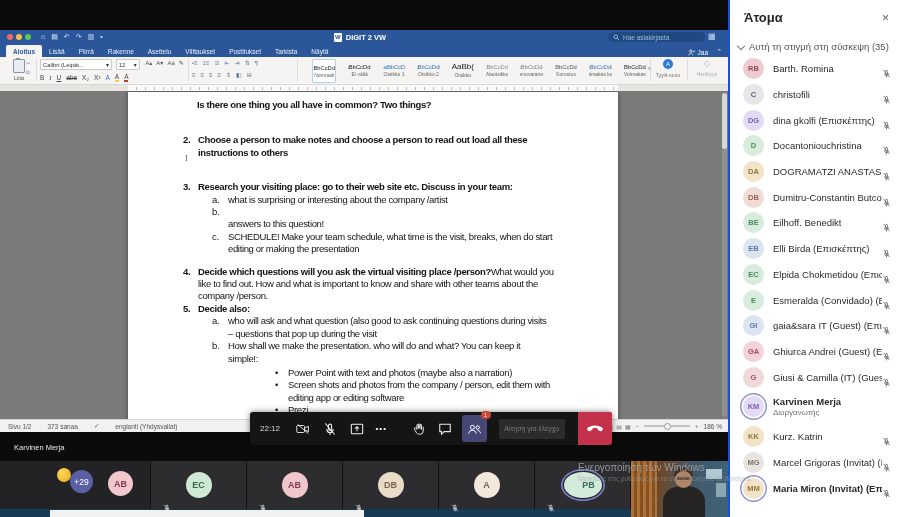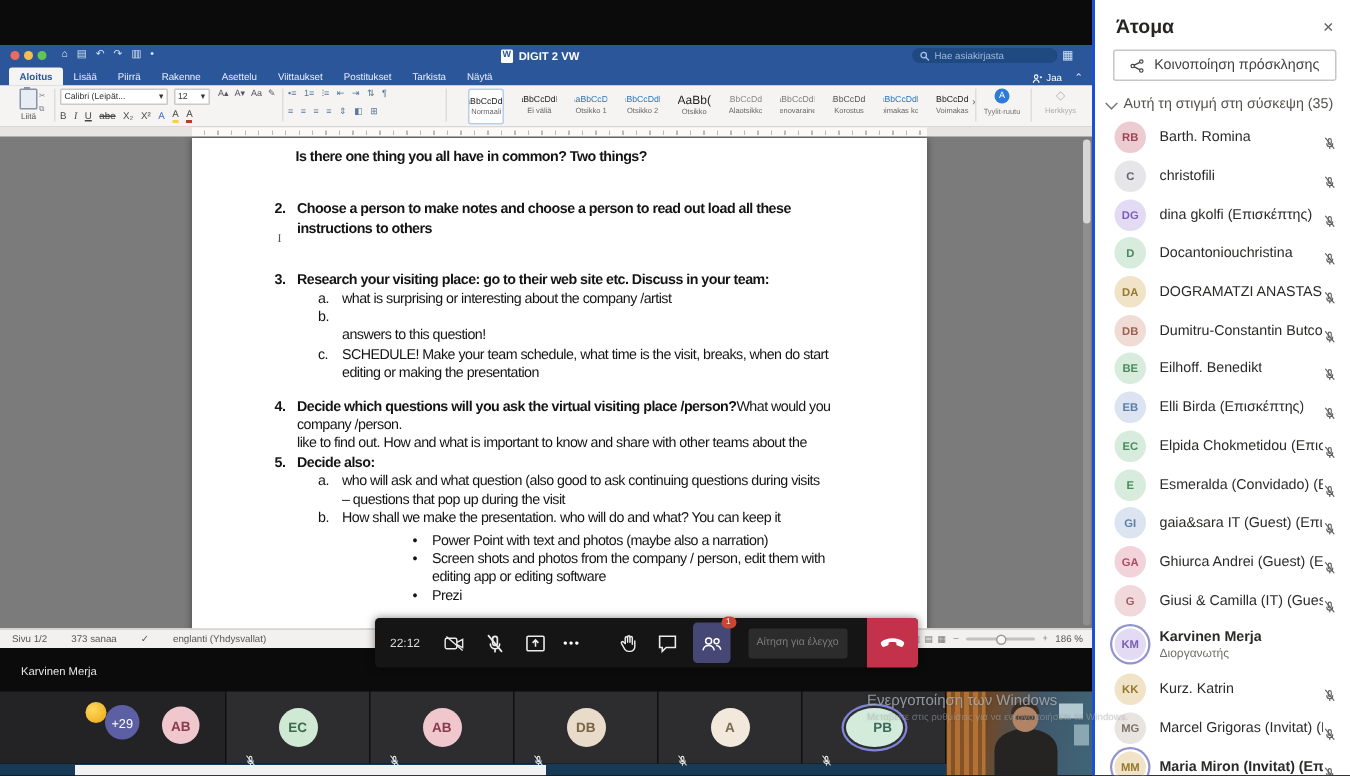--- a/index.html
+++ b/index.html
@@ -356,25 +356,25 @@
             </div>
           </div>
           <div class="doc-block" style="margin-left: 55px; margin-top: 10px;">
             <div class="doc-line">
               <span class="doc-marker" style="width: 15px; font-weight: bold;">4.</span>
               <span class="run b">Decide which questions will you ask the virtual visiting place /person?</span>
               <span class="run"> What would you</span>
             </div>
             <div class="doc-line">
               <span class="doc-marker" style="width: 15px;"></span>
+              <span class="run">like to find out. How and what is important to know and share with other teams about the</span>
+            </div>
+            <div class="doc-line">
+              <span class="doc-marker" style="width: 15px;"></span>
               <span class="run">company /person.</span>
-            </div>
-            <div class="doc-line">
-              <span class="doc-marker" style="width: 15px;"></span>
-              <span class="run">like to find out. How and what is important to know and share with other teams about the</span>
             </div>
           </div>
           <div class="doc-block" style="margin-left: 55px; margin-top: 0px;">
             <div class="doc-line">
               <span class="doc-marker" style="width: 15px; font-weight: bold;">5.</span>
               <span class="run b">Decide also:</span>
             </div>
           </div>
           <div class="doc-block" style="margin-left: 84px; margin-top: 0px;">
             <div class="doc-line">
@@ -383,20 +383,24 @@
             </div>
             <div class="doc-line">
               <span class="doc-marker" style="width: 16px;"></span>
               <span class="run">– questions that pop up during the visit</span>
             </div>
           </div>
           <div class="doc-block" style="margin-left: 84px; margin-top: 0px;">
             <div class="doc-line">
               <span class="doc-marker" style="width: 16px;">b.</span>
               <span class="run">How shall we make the presentation. who will do and what? You can keep it</span>
+            </div>
+            <div class="doc-line">
+              <span class="doc-marker" style="width: 16px;"></span>
+              <span class="run">simple!:</span>
             </div>
           </div>
           <div class="doc-block" style="margin-left: 147px; margin-top: 2px;">
             <div class="doc-line">
               <span class="doc-marker" style="width: 13px;">•</span>
               <span class="run">Power Point with text and photos (maybe also a narration)</span>
             </div>
           </div>
           <div class="doc-block" style="margin-left: 147px; margin-top: 0px;">
             <div class="doc-line">
@@ -565,30 +569,20 @@
   <div class="watermark">
     <div>Ενεργοποίηση των Windows</div>
     <div class="l2">Μεταβείτε στις ρυθμίσεις για να ενεργοποιήσετε τα Windows.</div>
   </div>
 
   <div class="panel">
     <div class="p-head">
       <span class="p-title">Άτομα</span>
       <span class="p-close">×</span>
     </div>
-    <div class="p-invite">
-      <svg viewBox="0 0 14 14" fill="none" stroke="#424242" stroke-width="1.1">
-          <circle cx="3" cy="7" r="1.6"></circle>
-          <circle cx="11" cy="2.8" r="1.6"></circle>
-          <circle cx="11" cy="11.2" r="1.6"></circle>
-          <line x1="4.4" y1="6.2" x2="9.6" y2="3.6"></line>
-          <line x1="4.4" y1="7.8" x2="9.6" y2="10.4"></line>
-        </svg>
-      <span>Κοινοποίηση πρόσκλησης</span>
-    </div>
     <div class="p-section">
       <span class="p-chev"></span>
       <span>Αυτή τη στιγμή στη σύσκεψη (35)</span>
     </div>
     <div id="participant-list">
         <div class="p-row">
           <span class="p-avatar" style="background: rgb(237, 204, 209); color: rgb(156, 68, 86);">RB</span>
           <span class="p-names">
             <div class="p-name">Barth. Romina</div>
           </span>

